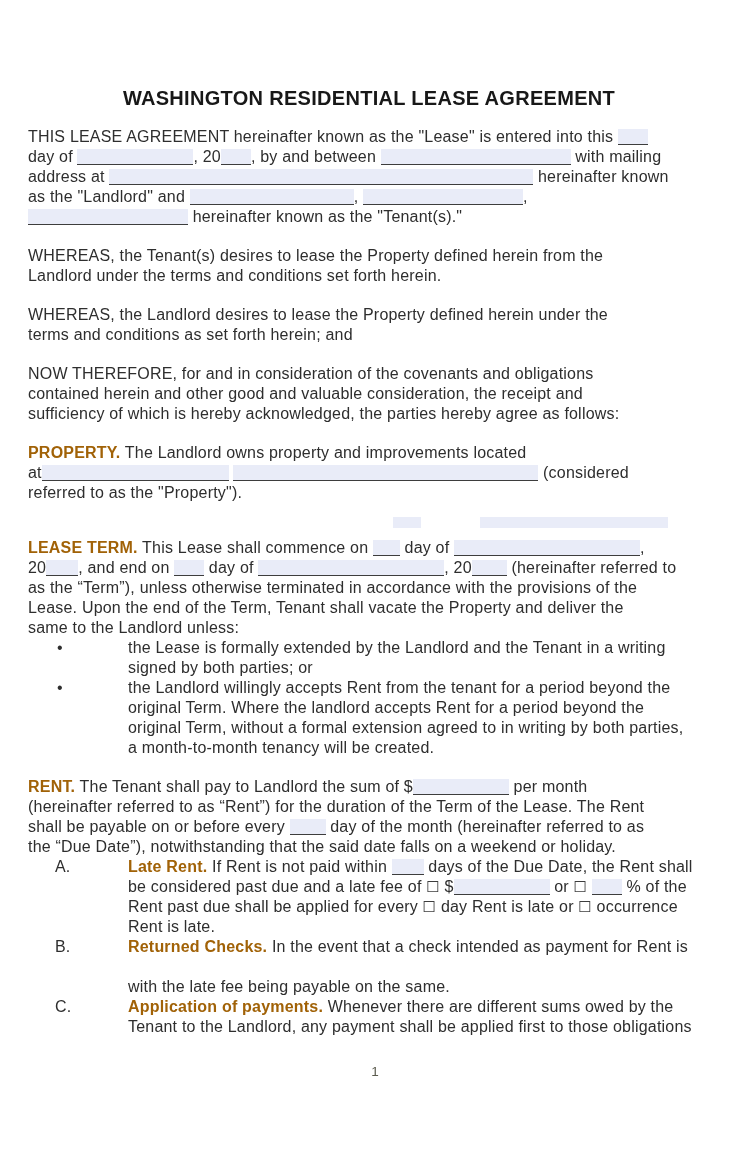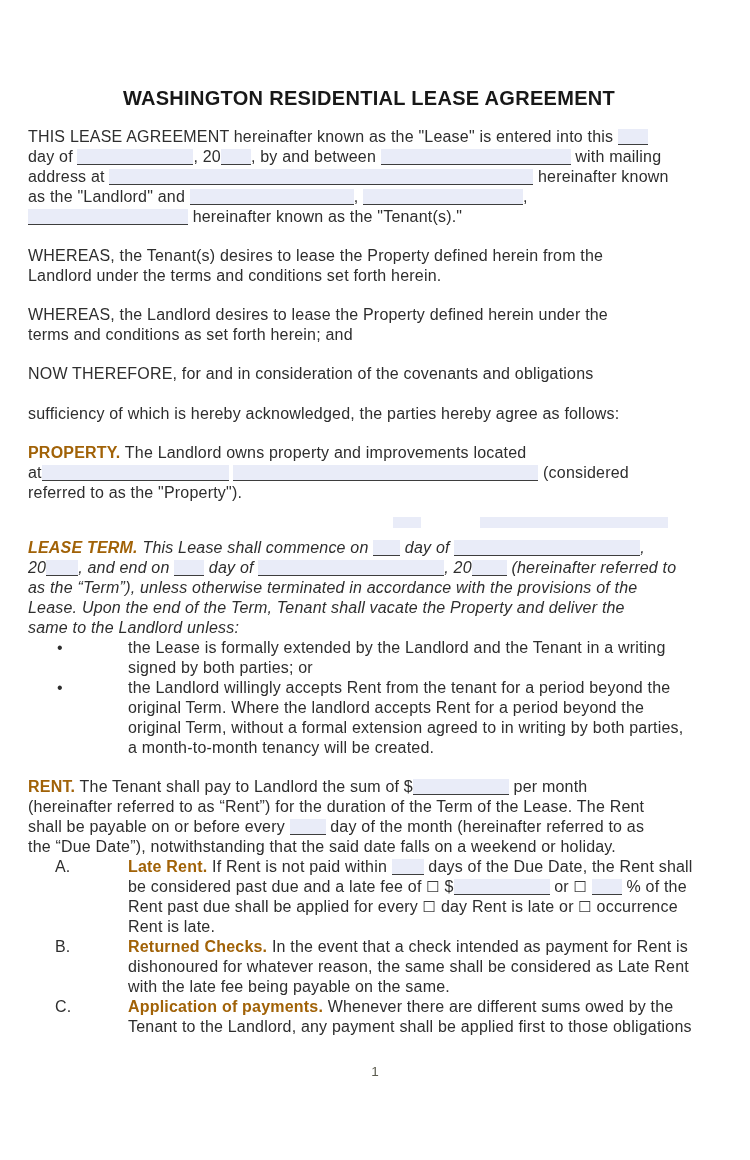--- a/index.html
+++ b/index.html
@@ -7,21 +7,21 @@
     width:750px; height:1160px; background:#ffffff; overflow:hidden;
     font-family:"Liberation Sans", sans-serif;
     font-size:16px; line-height:20px; letter-spacing:0.2px; color:#2e2e2e;
   }
   .page { position:relative; box-sizing:border-box; width:750px; height:1160px;
           padding:86px 40px 16px 28px; }
   .title { font-size:20px; line-height:24px; font-weight:700; letter-spacing:0.3px;
            text-align:center; color:#181818; margin:0 0 17px 0; }
   #doc-body > .block + .block { margin-top:19px; }
   #doc-body > .block + .block.tight { margin-top:0; }
-  #doc-body > .block.extra-top { margin-top:35px;font-style:italic; }
+  #doc-body > .block.extra-top { margin-top:35px; }
   .para { position:relative; }
   .b { font-weight:700; color:#a16207; }
   .blank {
     display:inline-block; height:16px; box-sizing:border-box;
     background:#e9ecf8; border-bottom:1.5px solid #3d3d3d; vertical-align:-3px;
   }
   .checkbox { font-family:"DejaVu Sans", sans-serif; color:#3d3d3d; font-size:15px; }
   .artifact { position:absolute; background:#e9ecf8; }
   .li { display:flex; align-items:flex-start; }
   .marker { flex:none; }
@@ -33,42 +33,42 @@
 </style>
 </head>
 <body>
 
 <div class="page">
   <h1 class="title">WASHINGTON RESIDENTIAL LEASE AGREEMENT</h1>
   <div id="doc-body">
       <div class="block para"><span class="">THIS LEASE AGREEMENT hereinafter known as the "Lease" is entered into this </span><span class="blank" style="width: 30px;"></span><br><span class="">day of </span><span class="blank" style="width: 116px;"></span><span class="">,  20</span><span class="blank" style="width: 30px;"></span><span class="">, by and between </span><span class="blank" style="width: 190px;"></span><span class=""> with mailing</span><br><span class="">address at </span><span class="blank" style="width: 424px;"></span><span class=""> hereinafter known</span><br><span class="">as the "Landlord" and </span><span class="blank" style="width: 164px;"></span><span class="">, </span><span class="blank" style="width: 160px;"></span><span class="">,</span><br><span class="blank" style="width: 160px;"></span><span class=""> hereinafter known as the "Tenant(s)."</span></div>
       <div class="block para"><span class="">WHEREAS, the Tenant(s) desires to lease the Property defined herein from the</span><br><span class="">Landlord under the terms and conditions set forth herein.</span></div>
       <div class="block para"><span class="">WHEREAS, the Landlord desires to lease the Property defined herein under the</span><br><span class="">terms and conditions as set forth herein; and</span></div>
-      <div class="block para"><span class="">NOW THEREFORE, for and in consideration of the covenants and obligations</span><br><br><span class="">sufficiency of which is hereby acknowledged, the parties hereby agree as follows:</span></div>
+      <div class="block para"><span class="">NOW THEREFORE, for and in consideration of the covenants and obligations</span><br><span class="">contained herein and other good and valuable consideration, the receipt and</span><br><span class="">sufficiency of which is hereby acknowledged, the parties hereby agree as follows:</span></div>
       <div class="block para"><span class="b">PROPERTY.</span><span class=""> The Landlord owns property and improvements located</span><br><span class="">at</span><span class="blank" style="width: 187px;"></span><span class=""> </span><span class="blank" style="width: 305px;"></span><span class=""> (considered</span><br><span class="">referred to as the "Property").</span></div>
       <div class="block para extra-top"><div class="artifact" style="left: 365px; top: -21px; width: 28px; height: 11px;"></div><div class="artifact" style="left: 452px; top: -21px; width: 188px; height: 11px;"></div><span class="b">LEASE TERM.</span><span class=""> This Lease shall commence on </span><span class="blank" style="width: 27px;"></span><span class=""> day of </span><span class="blank" style="width: 186px;"></span><span class="">,</span><br><span class="">20</span><span class="blank" style="width: 32px;"></span><span class="">, and end on </span><span class="blank" style="width: 30px;"></span><span class=""> day of </span><span class="blank" style="width: 186px;"></span><span class="">,  20</span><span class="blank" style="width: 35px;"></span><span class=""> (hereinafter referred to</span><br><span class="">as the “Term”), unless otherwise terminated in accordance with the provisions of the</span><br><span class="">Lease. Upon the end of the Term, Tenant shall vacate the Property and deliver the</span><br><span class="">same to the Landlord unless:</span></div>
       <div class="block list-block tight">
         <div class="li">
           <span class="marker bullet">•</span>
           <div class="li-text"><span class="">the Lease is formally extended by the Landlord and the Tenant in a writing</span><br><span class="">signed by both parties; or</span></div>
         </div>
         <div class="li">
           <span class="marker bullet">•</span>
           <div class="li-text"><span class="">the Landlord willingly accepts Rent from the tenant for a period beyond the</span><br><span class="">original Term. Where the landlord accepts Rent for a period beyond the</span><br><span class="">original Term, without a formal extension agreed to in writing by both parties,</span><br><span class="">a month-to-month tenancy will be created.</span></div>
         </div>
       </div>
       <div class="block para"><span class="b">RENT.</span><span class=""> The Tenant shall pay to Landlord the sum of $</span><span class="blank" style="width: 96px;"></span><span class=""> per month</span><br><span class="">(hereinafter referred to as “Rent”) for the duration of the Term of the Lease. The Rent</span><br><span class="">shall be payable on or before every </span><span class="blank" style="width: 36px;"></span><span class=""> day of the month (hereinafter referred to as</span><br><span class="">the “Due Date”), notwithstanding that the said date falls on a weekend or holiday.</span></div>
       <div class="block list-block tight">
         <div class="li">
           <span class="marker alpha">A.</span>
           <div class="li-text"><span class="b">Late Rent.</span><span class=""> If Rent is not paid within </span><span class="blank" style="width: 32px;"></span><span class=""> days of the Due Date, the Rent shall</span><br><span class="">be considered past due and a late fee of </span><span class="checkbox">☐</span><span class=""> $</span><span class="blank" style="width: 96px;"></span><span class=""> or </span><span class="checkbox">☐</span><span class=""> </span><span class="blank" style="width: 30px;"></span><span class=""> % of the</span><br><span class="">Rent past due shall be applied for every </span><span class="checkbox">☐</span><span class=""> day Rent is late or </span><span class="checkbox">☐</span><span class=""> occurrence</span><br><span class="">Rent is late.</span></div>
         </div>
         <div class="li">
           <span class="marker alpha">B.</span>
-          <div class="li-text"><span class="b">Returned Checks.</span><span class=""> In the event that a check intended as payment for Rent is</span><br><span class="">dishonoured for whatever reason, the same shall be considered as Late Rent</span><br><span class="">with the late fee being payable on the same.</span></div>
+          <div class="li-text"><span class="b">Returned Checks.</span><span class=""> In the event that a check intended as payment for Rent is</span><br><br><span class="">with the late fee being payable on the same.</span></div>
         </div>
         <div class="li">
           <span class="marker alpha">C.</span>
           <div class="li-text"><span class="b">Application of payments.</span><span class=""> Whenever there are different sums owed by the</span><br><span class="">Tenant to the Landlord, any payment shall be applied first to those obligations</span></div>
         </div>
       </div>
     </div>
   <div class="page-number">1</div>
 </div>
 

